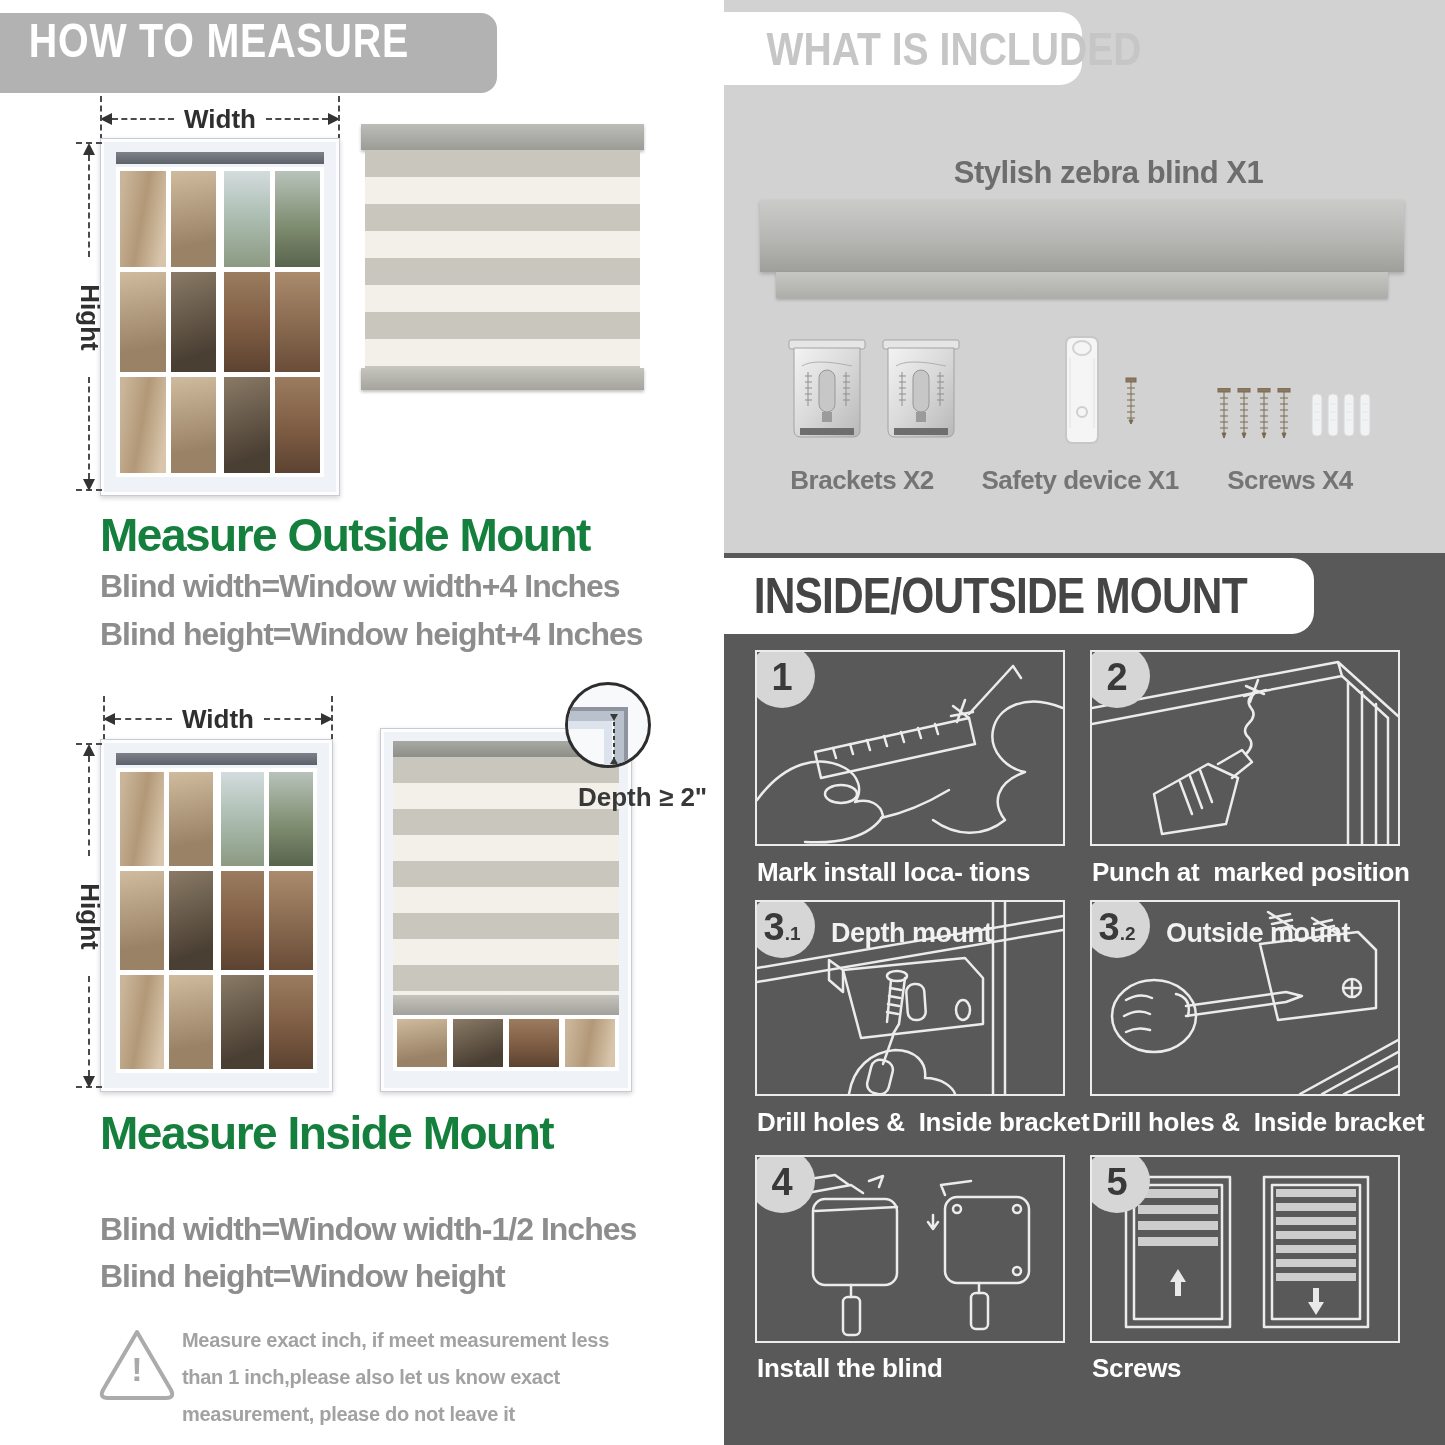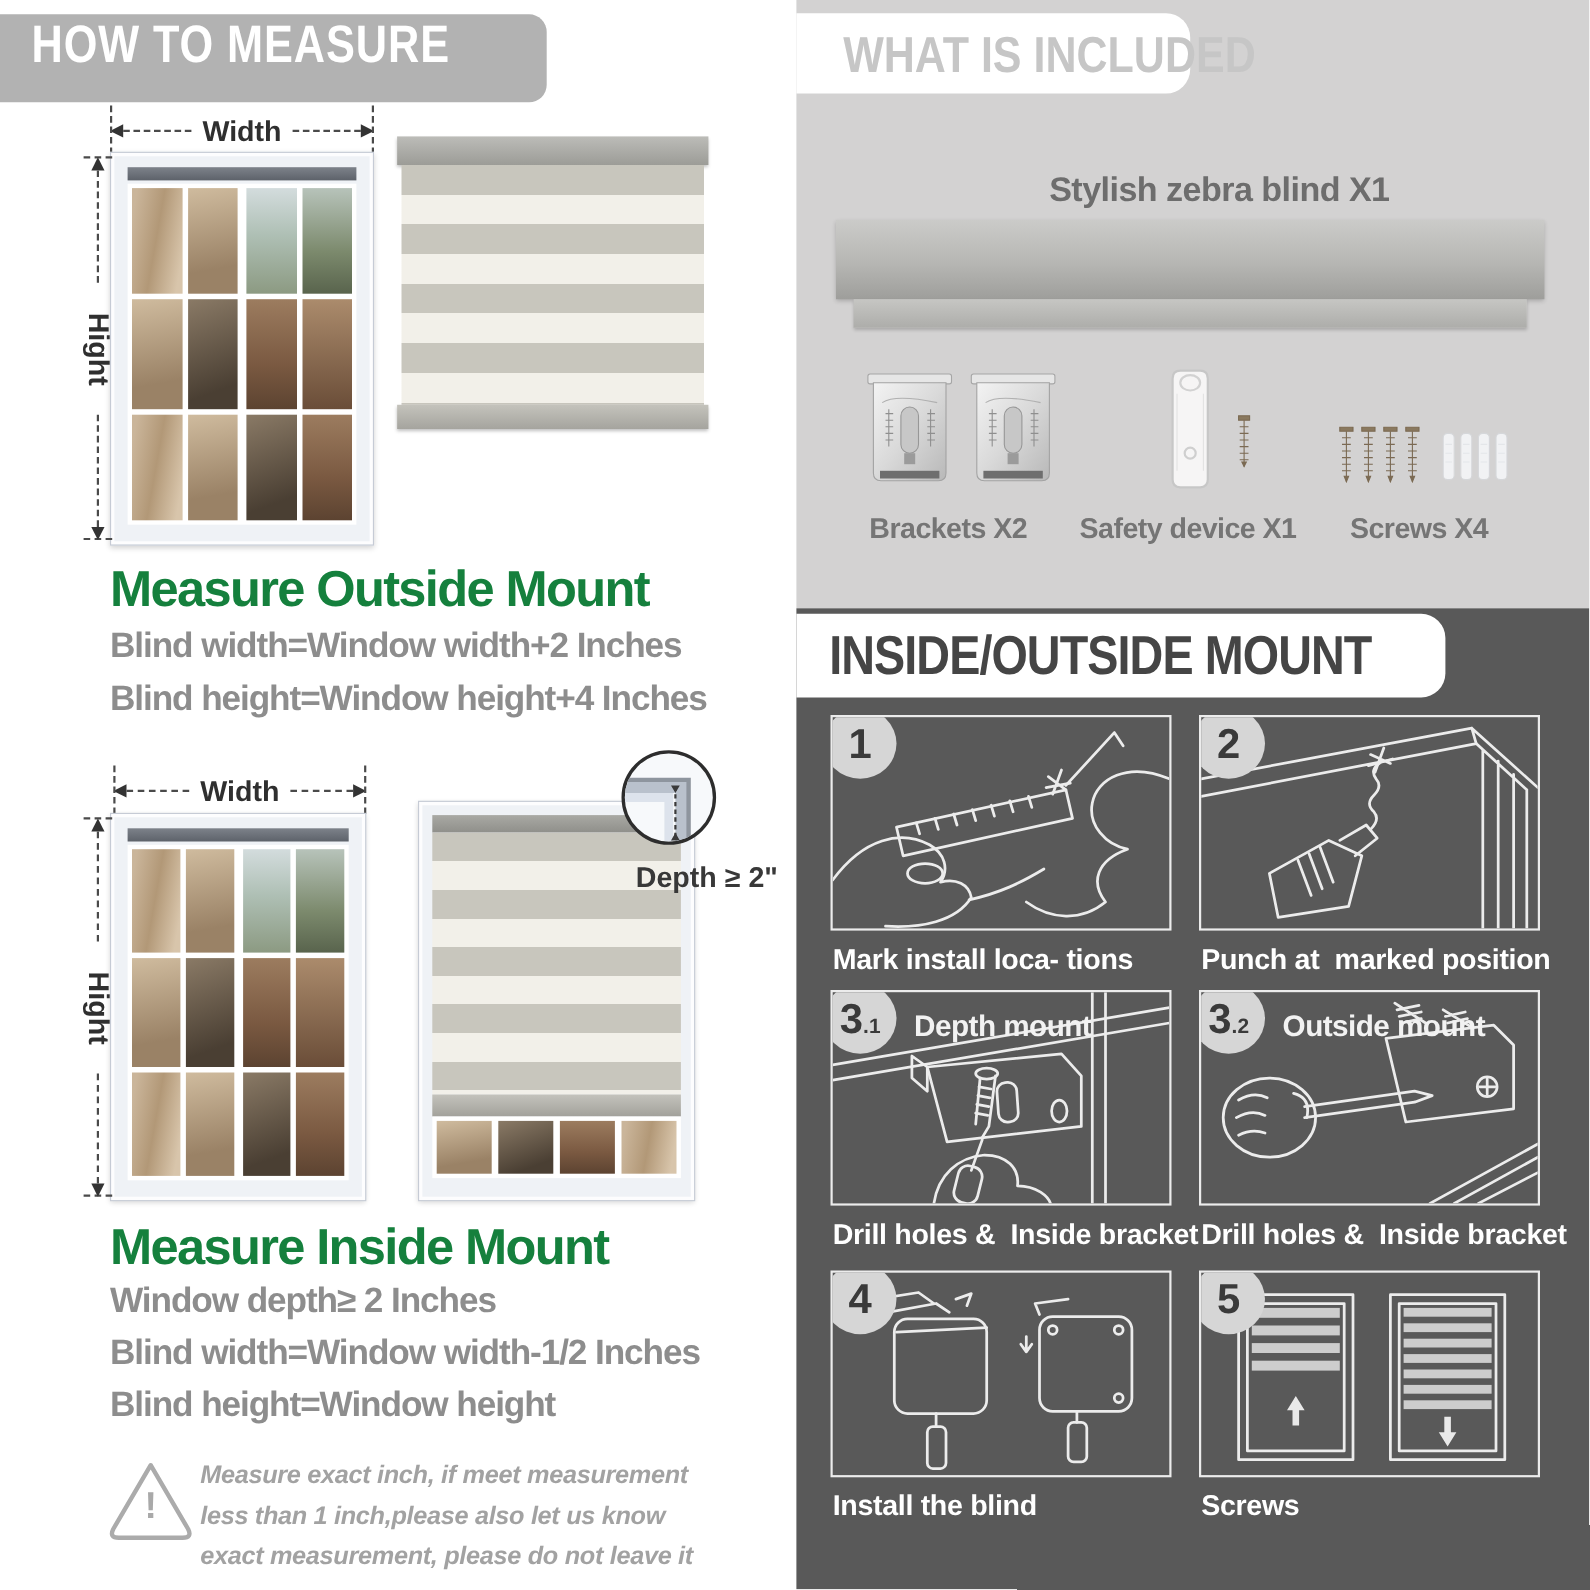--- a/index.html
+++ b/index.html
@@ -49,22 +49,22 @@
   .b2panes{display:flex;gap:6px;background:#fff;padding:4px;height:48px;}
   .b2panes .pn{flex:1;}
   .circle-detail{position:absolute;width:86px;height:86px;border-radius:50%;border:3px solid #2d2d2d;
                  background:#f7f9fb;overflow:hidden;box-sizing:border-box;}
   .measure-h{position:absolute;font-size:46px;font-weight:bold;color:#15803d;letter-spacing:-1.5px;white-space:nowrap;}
   .measure-p{position:absolute;font-size:32px;font-weight:bold;color:#8d8d8d;letter-spacing:-1px;white-space:nowrap;}
   .dim-label{position:absolute;font-size:26px;font-weight:bold;color:#383838;white-space:nowrap;}
   .warn-tri{position:absolute;width:84px;height:78px;}
   .warn-tri .bang{position:absolute;left:0;top:24px;width:100%;text-align:center;
                   font-size:34px;font-weight:bold;color:#a9a9a9;}
-  .warn-text{position:absolute;font-size:23px;font-weight:bold;color:#a2a2a2;letter-spacing:-.3px;
-             line-height:37px;width:470px;font-style:italic;}
+  .warn-text{position:absolute;font-size:20px;font-weight:bold;color:#a2a2a2;letter-spacing:-.3px;
+             line-height:37px;width:470px;}
   
   .right-top{position:absolute;left:724px;top:0;width:721px;height:553px;background:#d3d2d2;padding-left:48px;}
   .chip{position:absolute;left:0;background:#fff;border-radius:0 22px 22px 0;display:flex;align-items:center;}
   .chip span{font-weight:bold;white-space:nowrap;transform-origin:left center;}
   .chip-included{top:12px;width:358px;height:73px;}
   .chip-included span{font-size:46px;color:#c6c6c6;transform:scaleX(.85);padding-left:50px;}
   .product-label{position:absolute;top:140px;left:0;width:100%;text-align:center;
                  font-size:31px;font-weight:bold;color:#6d6d6d;letter-spacing:-.5px;margin-top:15px;}
   .rail1{position:absolute;left:36px;top:200px;width:644px;height:72px;
          background:linear-gradient(180deg,#cbcbc9,#b6b6b3 55%,#9e9e9b);box-shadow:0 2px 4px rgba(0,0,0,.2);}
@@ -140,21 +140,21 @@
     <div class="tri down"></div>
   </div>
 
   <div class="blind" style="left:365px;top:124px;width:275px;">
     <div class="cassette" style="margin:0 -4px;"></div>
     <div class="shade" style="height:218px;"></div>
     <div class="brail" style="margin:0 -4px;"></div>
   </div>
 
   <div class="measure-h" style="left:100px;top:508px;">Measure Outside Mount</div>
-  <div class="measure-p" style="left:100px;top:568px;">Blind width=Window width+2 Inches</div>
+  <div class="measure-p" style="left:100px;top:568px;">Blind width=Window width+4 Inches</div>
   <div class="measure-p" style="left:100px;top:616px;">Blind height=Window height+4 Inches</div>
 
   <div class="harrow" style="left:103px;top:706px;width:230px;">
     <div class="tri left"></div>
     <div class="dash"></div>
     <div class="lbl">Width</div>
     <div class="dash"></div>
     <div class="tri right"></div>
   </div>
   <div class="btick" style="left:103px;top:696px;height:44px;"></div>
@@ -211,21 +211,20 @@
       <path d="M-4,30 L52,30 L52,84" stroke="#b9c1cc" stroke-width="12" fill="none"></path>
       <path d="M-4,24 L58,24 L58,84" stroke="#8e959e" stroke-width="4" fill="none"></path>
       <path d="M-4,40 L40,40 L40,84" stroke="#dde3ec" stroke-width="8" fill="none"></path>
       <path d="M46,30 L46,78" stroke="#3a3a3a" stroke-width="2" stroke-dasharray="4 3" fill="none"></path>
       <path d="M46,36 l-4,-7 h8 Z M46,72 l-4,7 h8 Z" fill="#3a3a3a"></path>
     </svg>
   </div>
   <div class="dim-label" style="left:578px;top:782px;">Depth ≥ 2"</div>
 
   <div class="measure-h" style="left:100px;top:1106px;">Measure Inside Mount</div>
-  <div class="measure-p" style="left:100px;top:1164px;">Window depth≥ 2 Inches</div>
   <div class="measure-p" style="left:100px;top:1211px;">Blind width=Window width-1/2 Inches</div>
   <div class="measure-p" style="left:100px;top:1258px;">Blind height=Window height</div>
 
   <div class="warn-tri" style="left:95px;top:1326px;">
     <svg width="84" height="78" viewBox="0 0 84 78">
       <path d="M42,6 L76,64 q4,8 -5,8 L13,72 q-9,0 -5,-8 Z" fill="none" stroke="#ababab" stroke-width="4" stroke-linejoin="round"></path>
     </svg>
     <div class="bang">!</div>
   </div>
   <div class="warn-text" style="left:182px;top:1322px;">Measure exact inch, if meet measurement less than 1 inch,please also let us know exact measurement, please do not leave it</div>

